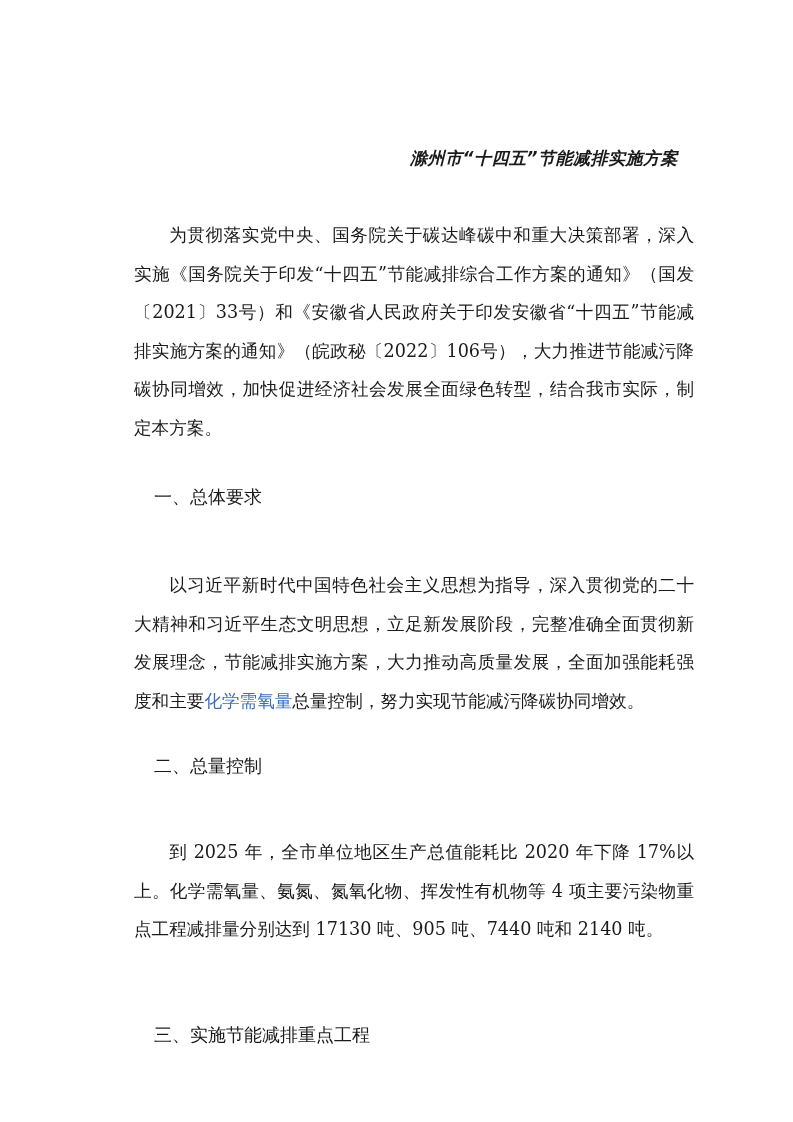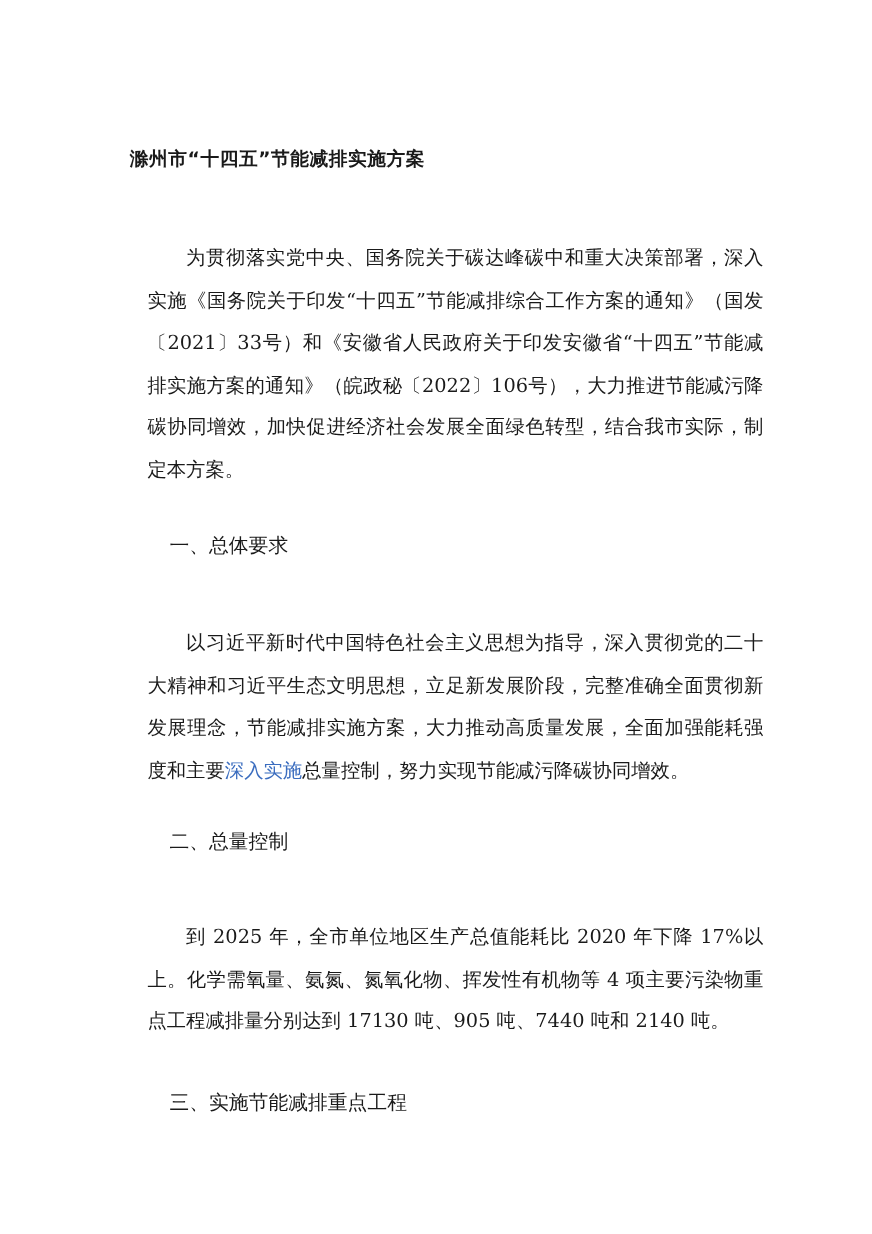--- a/index.html
+++ b/index.html
@@ -3,23 +3,24 @@
   <meta charset="utf-8">
   <style>
     html, body { margin: 0; padding: 0; background: #ffffff; }
     body {
       width: 793px; height: 1122px; position: relative; overflow: hidden;
       font-family: "DejaVu Serif", "Liberation Serif", serif;
       color: #1a1a1a;
     }
     .page { position: absolute; left: 118px; top: 0; width: 560px; }
     .title {
-      position: absolute; left: 0; width: 560px; top: 133px;
-      text-align: left; font-weight: bold; font-size: 17px; letter-spacing: 0.5px;
+      position: absolute; left: 0; width: 560px; top: 147px;
+      text-align: right; font-weight: bold; font-size: 17px; letter-spacing: 0.5px;
       font-family: "DejaVu Sans", "Liberation Sans", sans-serif;
+      font-style: italic;
     }
     .para {
       position: absolute; left: 0; width: 560px;
       font-size: 17.6px; line-height: 38.5px;
       text-align: justify; text-indent: 2em; margin: 16px;
     }
     .heading {
       position: absolute; left: 0; width: 560px;
       font-size: 18px; line-height: 38.5px; text-indent: 2em; margin: 0;
     }
@@ -28,20 +29,20 @@
 </head>
 <body>
 
 <div class="page">
   <div class="title">滁州市“十四五”节能减排实施方案</div>
 
   <p class="para" style="top:200px;">为贯彻落实党中央、国务院关于碳达峰碳中和重大决策部署，深入实施《国务院关于印发“十四五”节能减排综合工作方案的通知》（国发〔2021〕33号）和《安徽省人民政府关于印发安徽省“十四五”节能减排实施方案的通知》（皖政秘〔2022〕106号），大力推进节能减污降碳协同增效，加快促进经济社会发展全面绿色转型，结合我市实际，制定本方案。</p>
 
   <p class="heading" style="top:478px;">一、总体要求</p>
 
-  <p class="para" style="top:550px;"><span>以习近平新时代中国特色社会主义思想为指导，深入贯彻党的二十大精神和习近平生态文明思想，立足新发展阶段，完整准确全面贯彻新发展理念，节能减排实施方案，大力推动高质量发展，全面加强能耗强度和主要</span><a class="link">深入实施</a><span>总量控制，努力实现节能减污降碳协同增效。</span></p>
+  <p class="para" style="top:550px;"><span>以习近平新时代中国特色社会主义思想为指导，深入贯彻党的二十大精神和习近平生态文明思想，立足新发展阶段，完整准确全面贯彻新发展理念，节能减排实施方案，大力推动高质量发展，全面加强能耗强度和主要</span><a class="link">化学需氧量</a><span>总量控制，努力实现节能减污降碳协同增效。</span></p>
 
   <p class="heading" style="top:747px;">二、总量控制</p>
 
   <p class="para" style="top:817px;">到 2025 年，全市单位地区生产总值能耗比 2020 年下降 17%以上。化学需氧量、氨氮、氮氧化物、挥发性有机物等 4 项主要污染物重点工程减排量分别达到 17130 吨、905 吨、7440 吨和 2140 吨。</p>
 
-  <p class="heading" style="top:984px;">三、实施节能减排重点工程</p>
+  <p class="heading" style="top:1016px;">三、实施节能减排重点工程</p>
 </div>
 
 </body></html>

